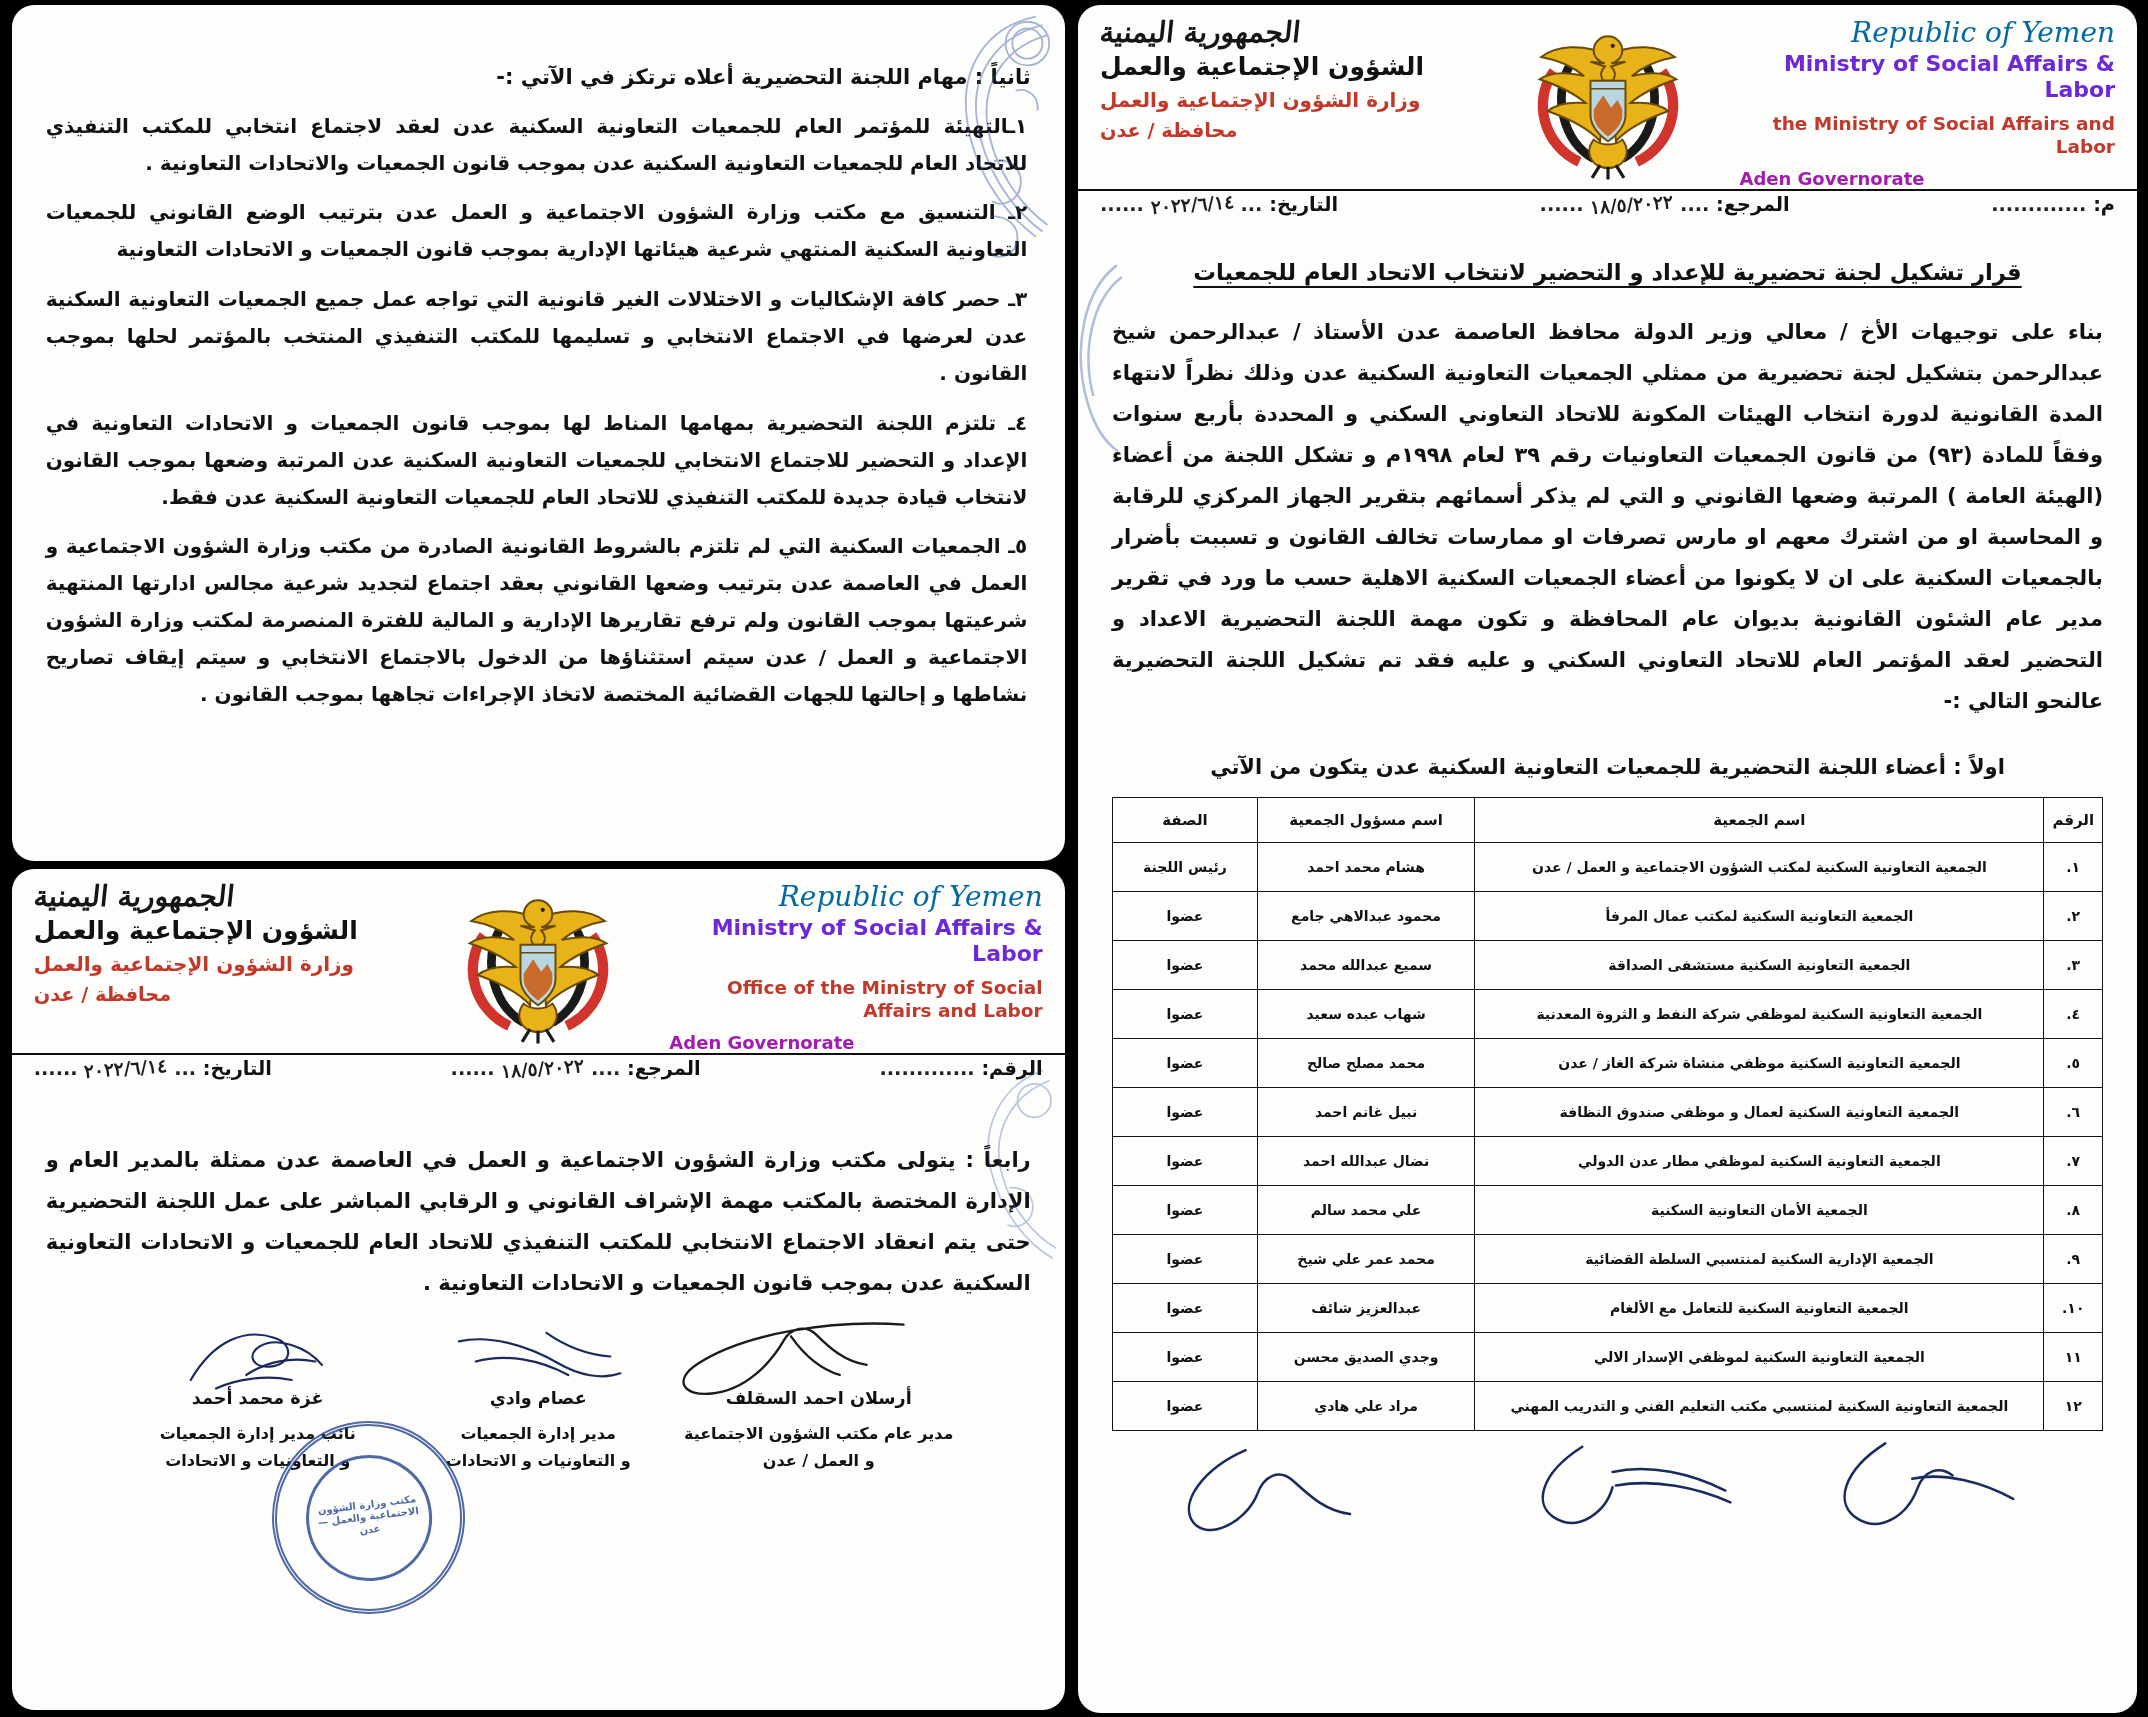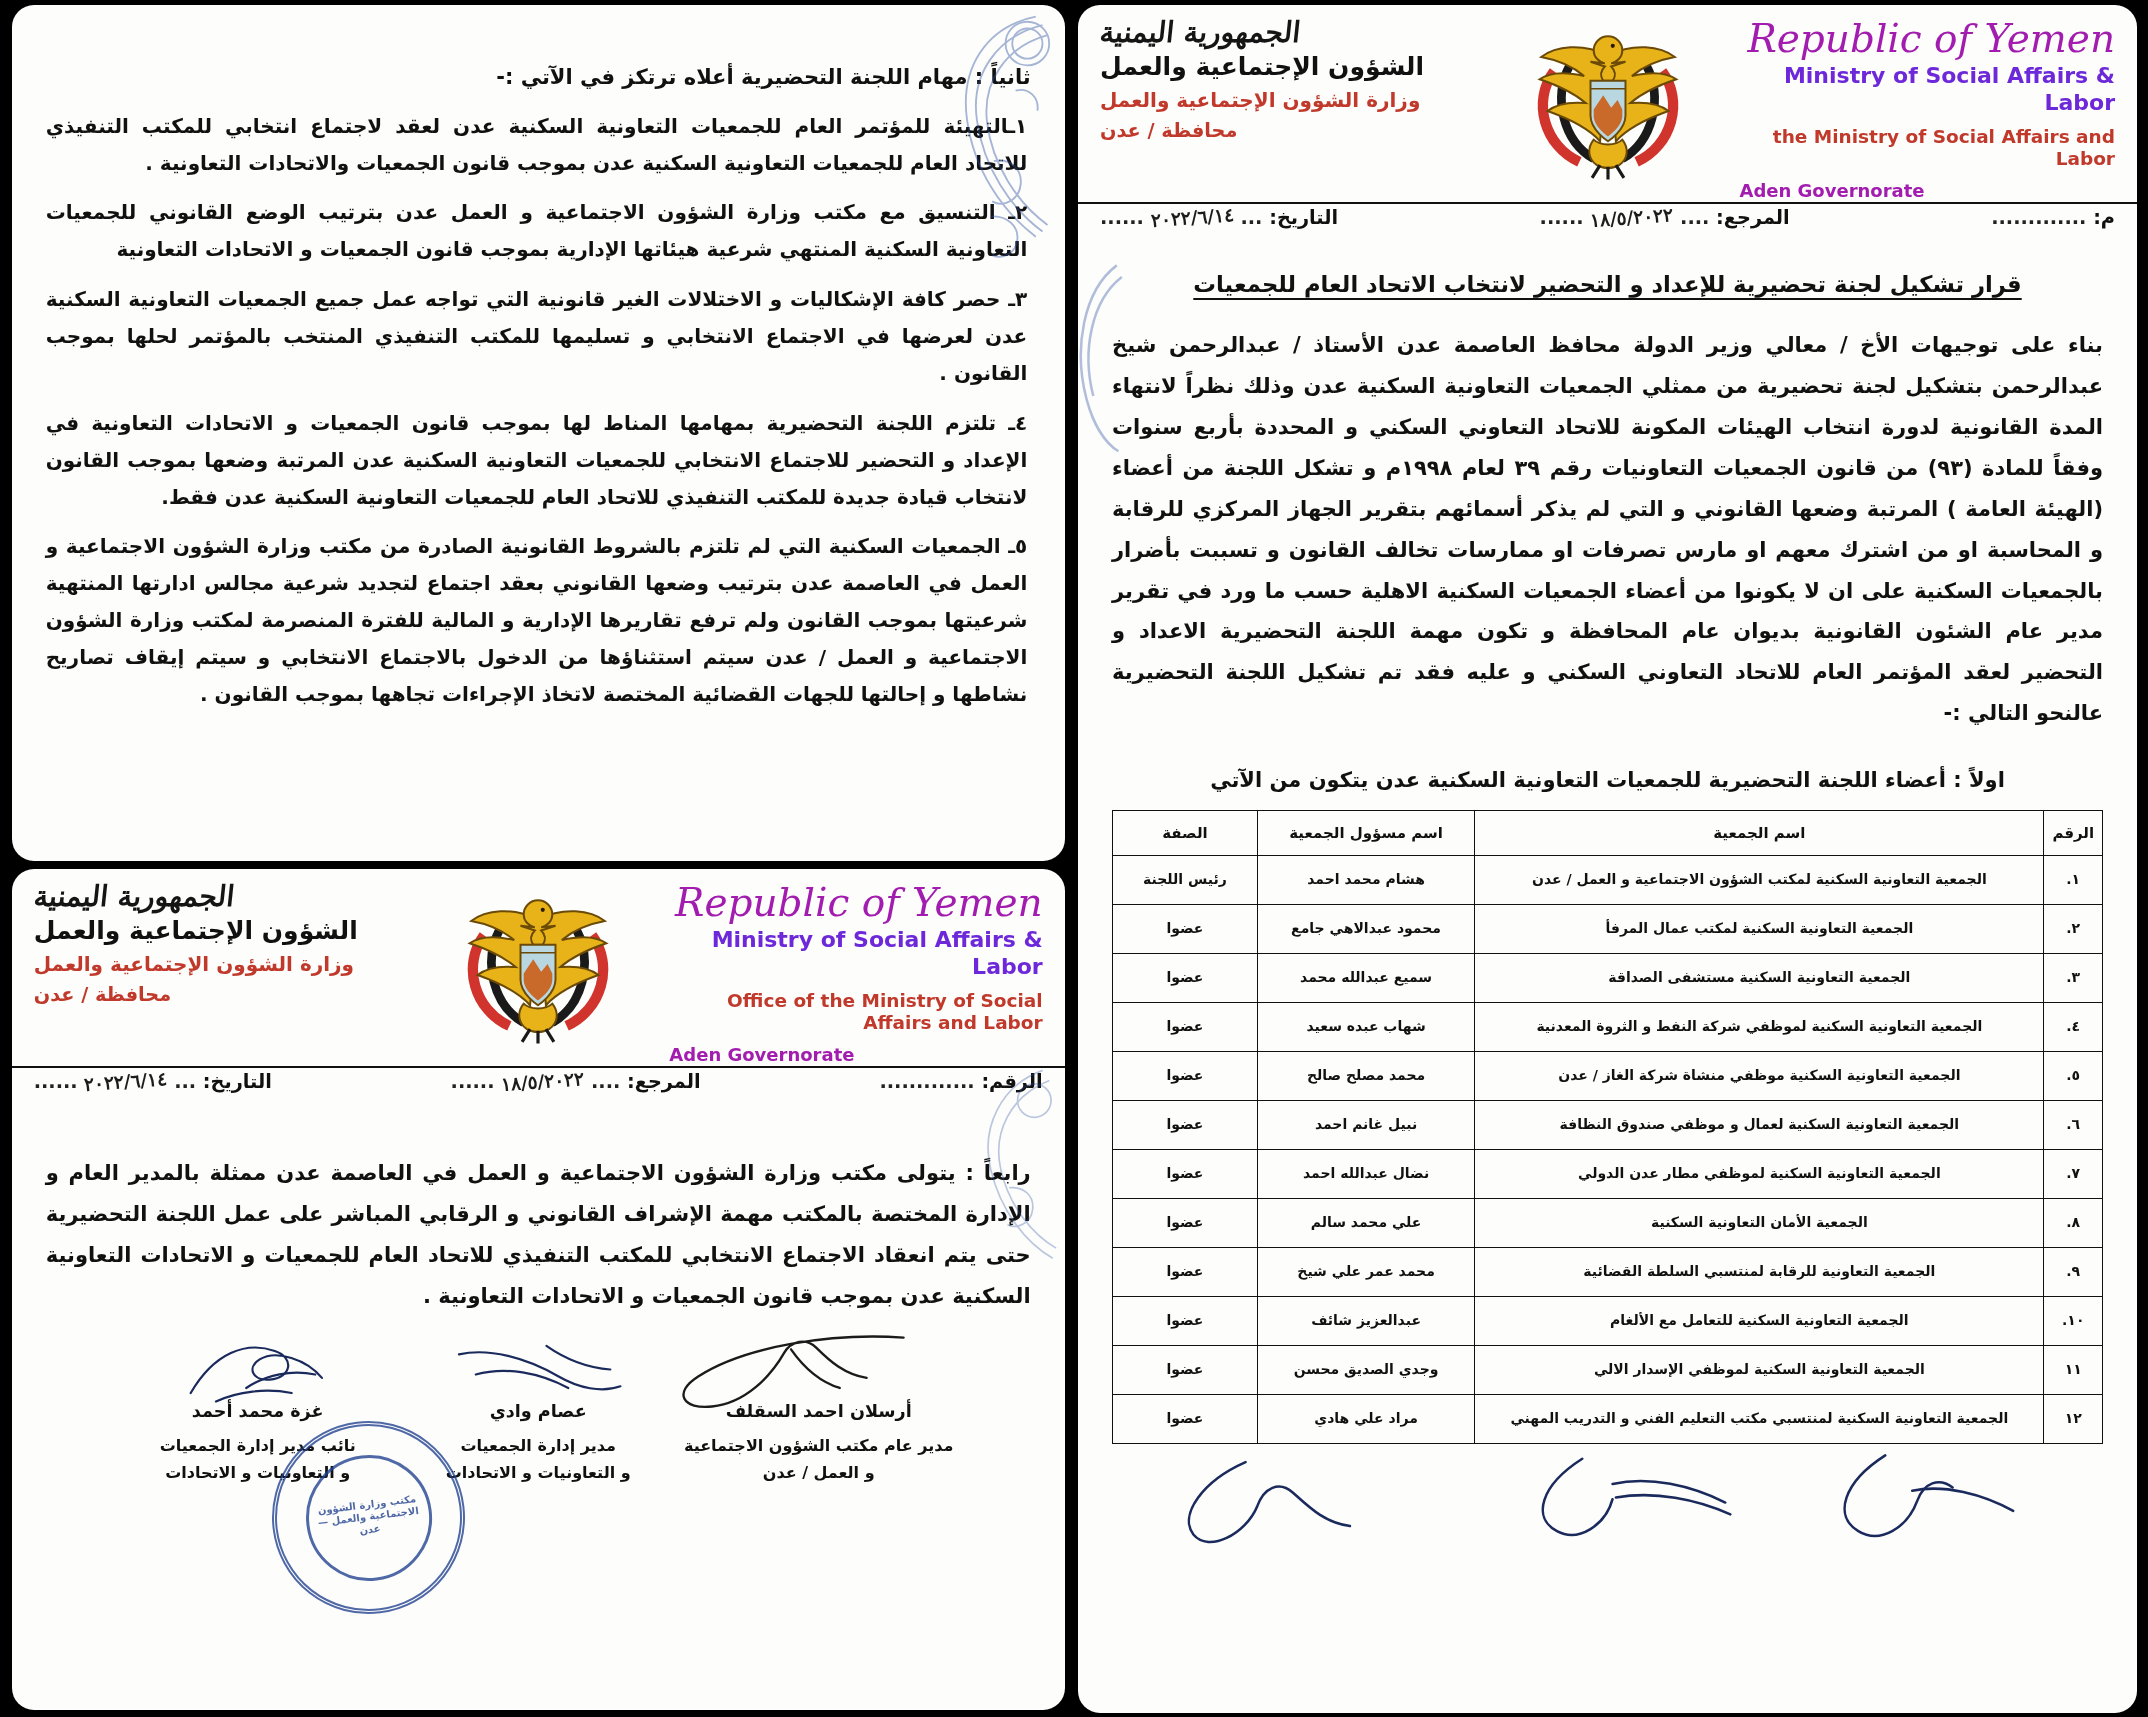--- a/index.html
+++ b/index.html
@@ -62,21 +62,21 @@
     font-size: 20px; font-weight: 700; color: #c0392b;
     line-height: 1.25; margin-bottom: 6.7px;
   }
   .lh-ar-3 {
     font-size: 19.3px; font-weight: 700; color: #c0392b;
     line-height: 1.25;
   }
 
   .lh-en-1 {
     font-family: "DejaVu Serif", serif;
-    font-size: 39px; font-style: italic; color: #a21caf;
+    font-size: 28px; font-style: italic; color: #0369a1;
     line-height: 1.15; margin-bottom: 1.7px;
   }
   .lh-en-2 {
     font-size: 22px; font-weight: 700; color: #6d28d9;
     line-height: 1.2; margin-bottom: 10px;
   }
   .lh-en-3 {
     font-size: 18.5px; font-weight: 700; color: #c0392b;
     line-height: 1.2; margin-bottom: 10px;
   }
@@ -497,21 +497,21 @@
               <td class="c-role">عضوا</td>
             </tr>
             <tr class="trow">
               <td class="c-num">٨.</td>
               <td class="c-org">الجمعية الأمان  التعاونية السكنية</td>
               <td class="c-name">علي محمد سالم</td>
               <td class="c-role">عضوا</td>
             </tr>
             <tr class="trow">
               <td class="c-num">٩.</td>
-              <td class="c-org">الجمعية التعاونية للرقابة لمنتسبي السلطة القضائية</td>
+              <td class="c-org">الجمعية الإدارية السكنية لمنتسبي السلطة القضائية</td>
               <td class="c-name">محمد عمر علي شيخ</td>
               <td class="c-role">عضوا</td>
             </tr>
             <tr class="trow">
               <td class="c-num">١٠.</td>
               <td class="c-org">الجمعية التعاونية السكنية للتعامل مع الألغام</td>
               <td class="c-name">عبدالعزيز شائف</td>
               <td class="c-role">عضوا</td>
             </tr>
             <tr class="trow">

